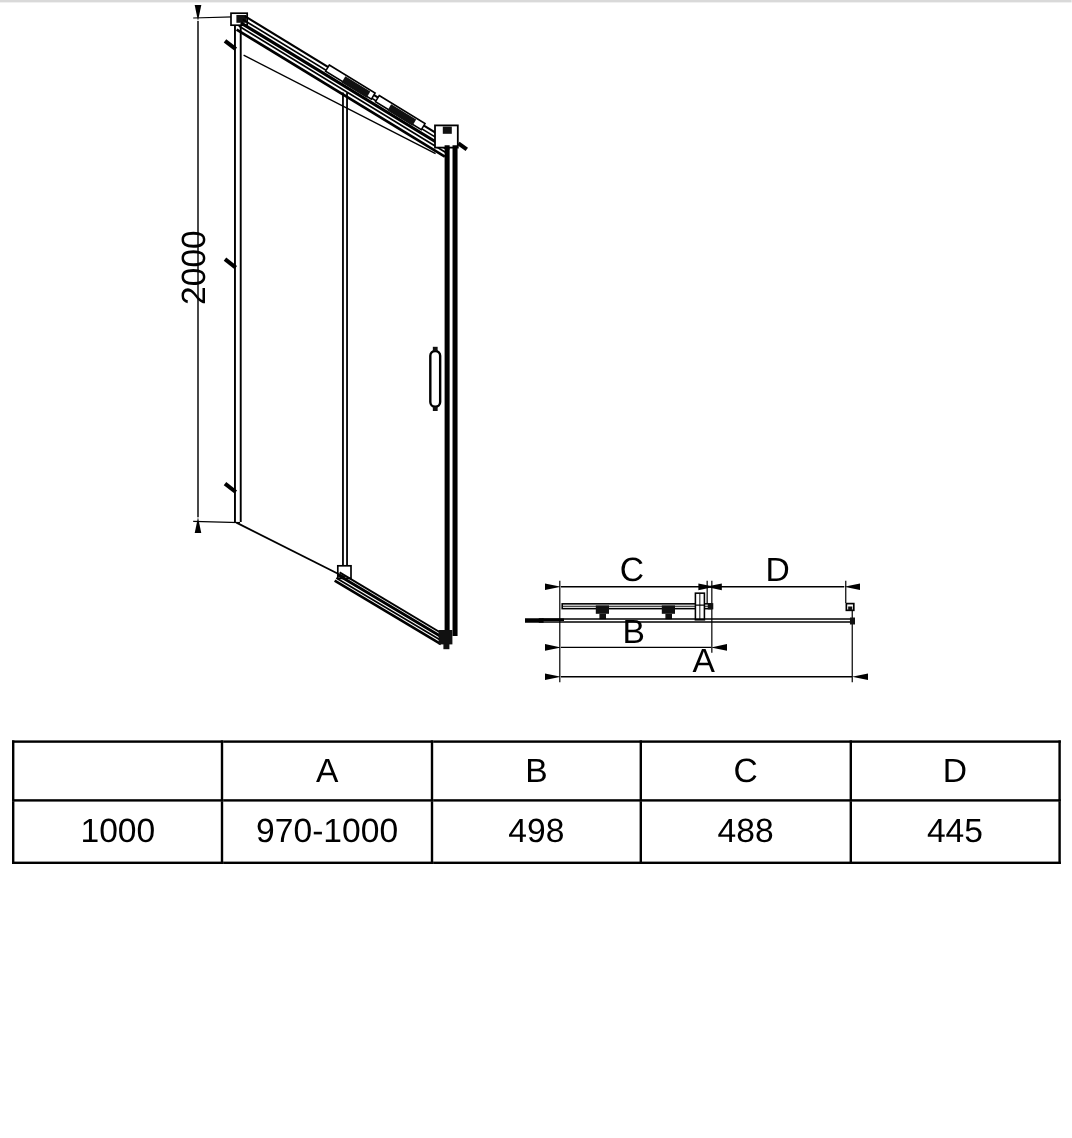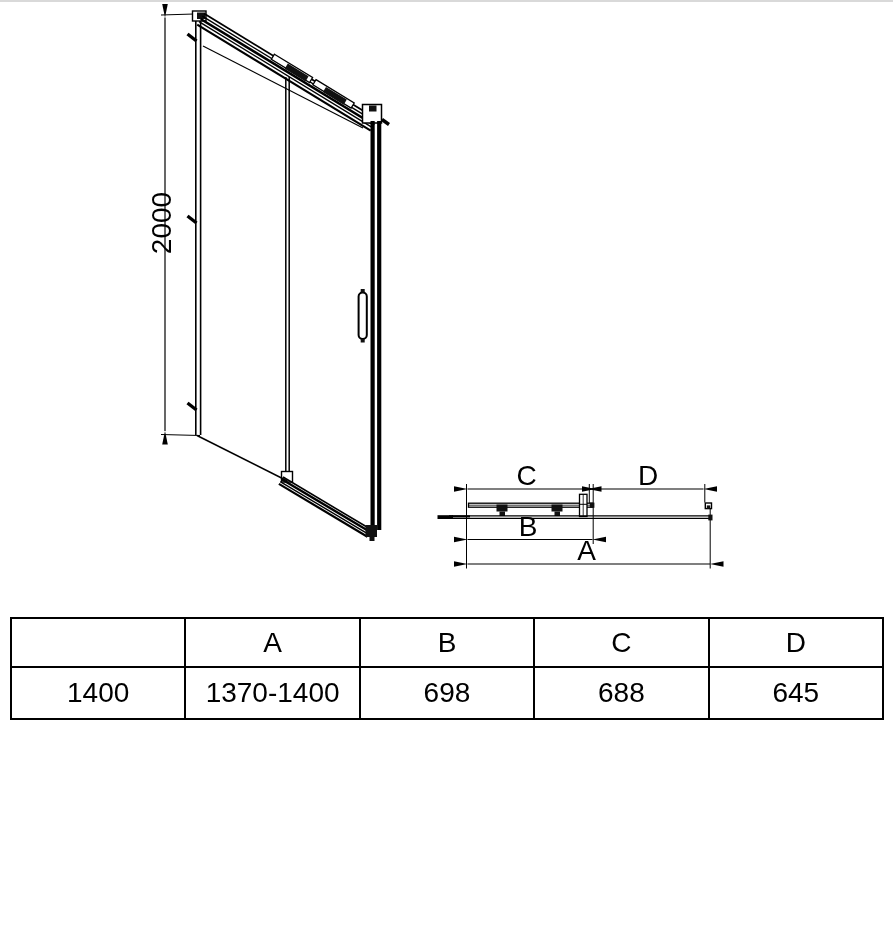--- a/index.html
+++ b/index.html
@@ -185,21 +185,21 @@
   <table class="spec">
     <tbody>
       <tr>
         <th></th>
         <th>A</th>
         <th>B</th>
         <th>C</th>
         <th>D</th>
       </tr>
       <tr>
-        <td>1400</td>
-        <td>1370-1400</td>
-        <td>698</td>
-        <td>688</td>
-        <td>645</td>
+        <td>1000</td>
+        <td>970-1000</td>
+        <td>498</td>
+        <td>488</td>
+        <td>445</td>
       </tr>
     </tbody>
   </table>
 </div>
 
 </body></html>

